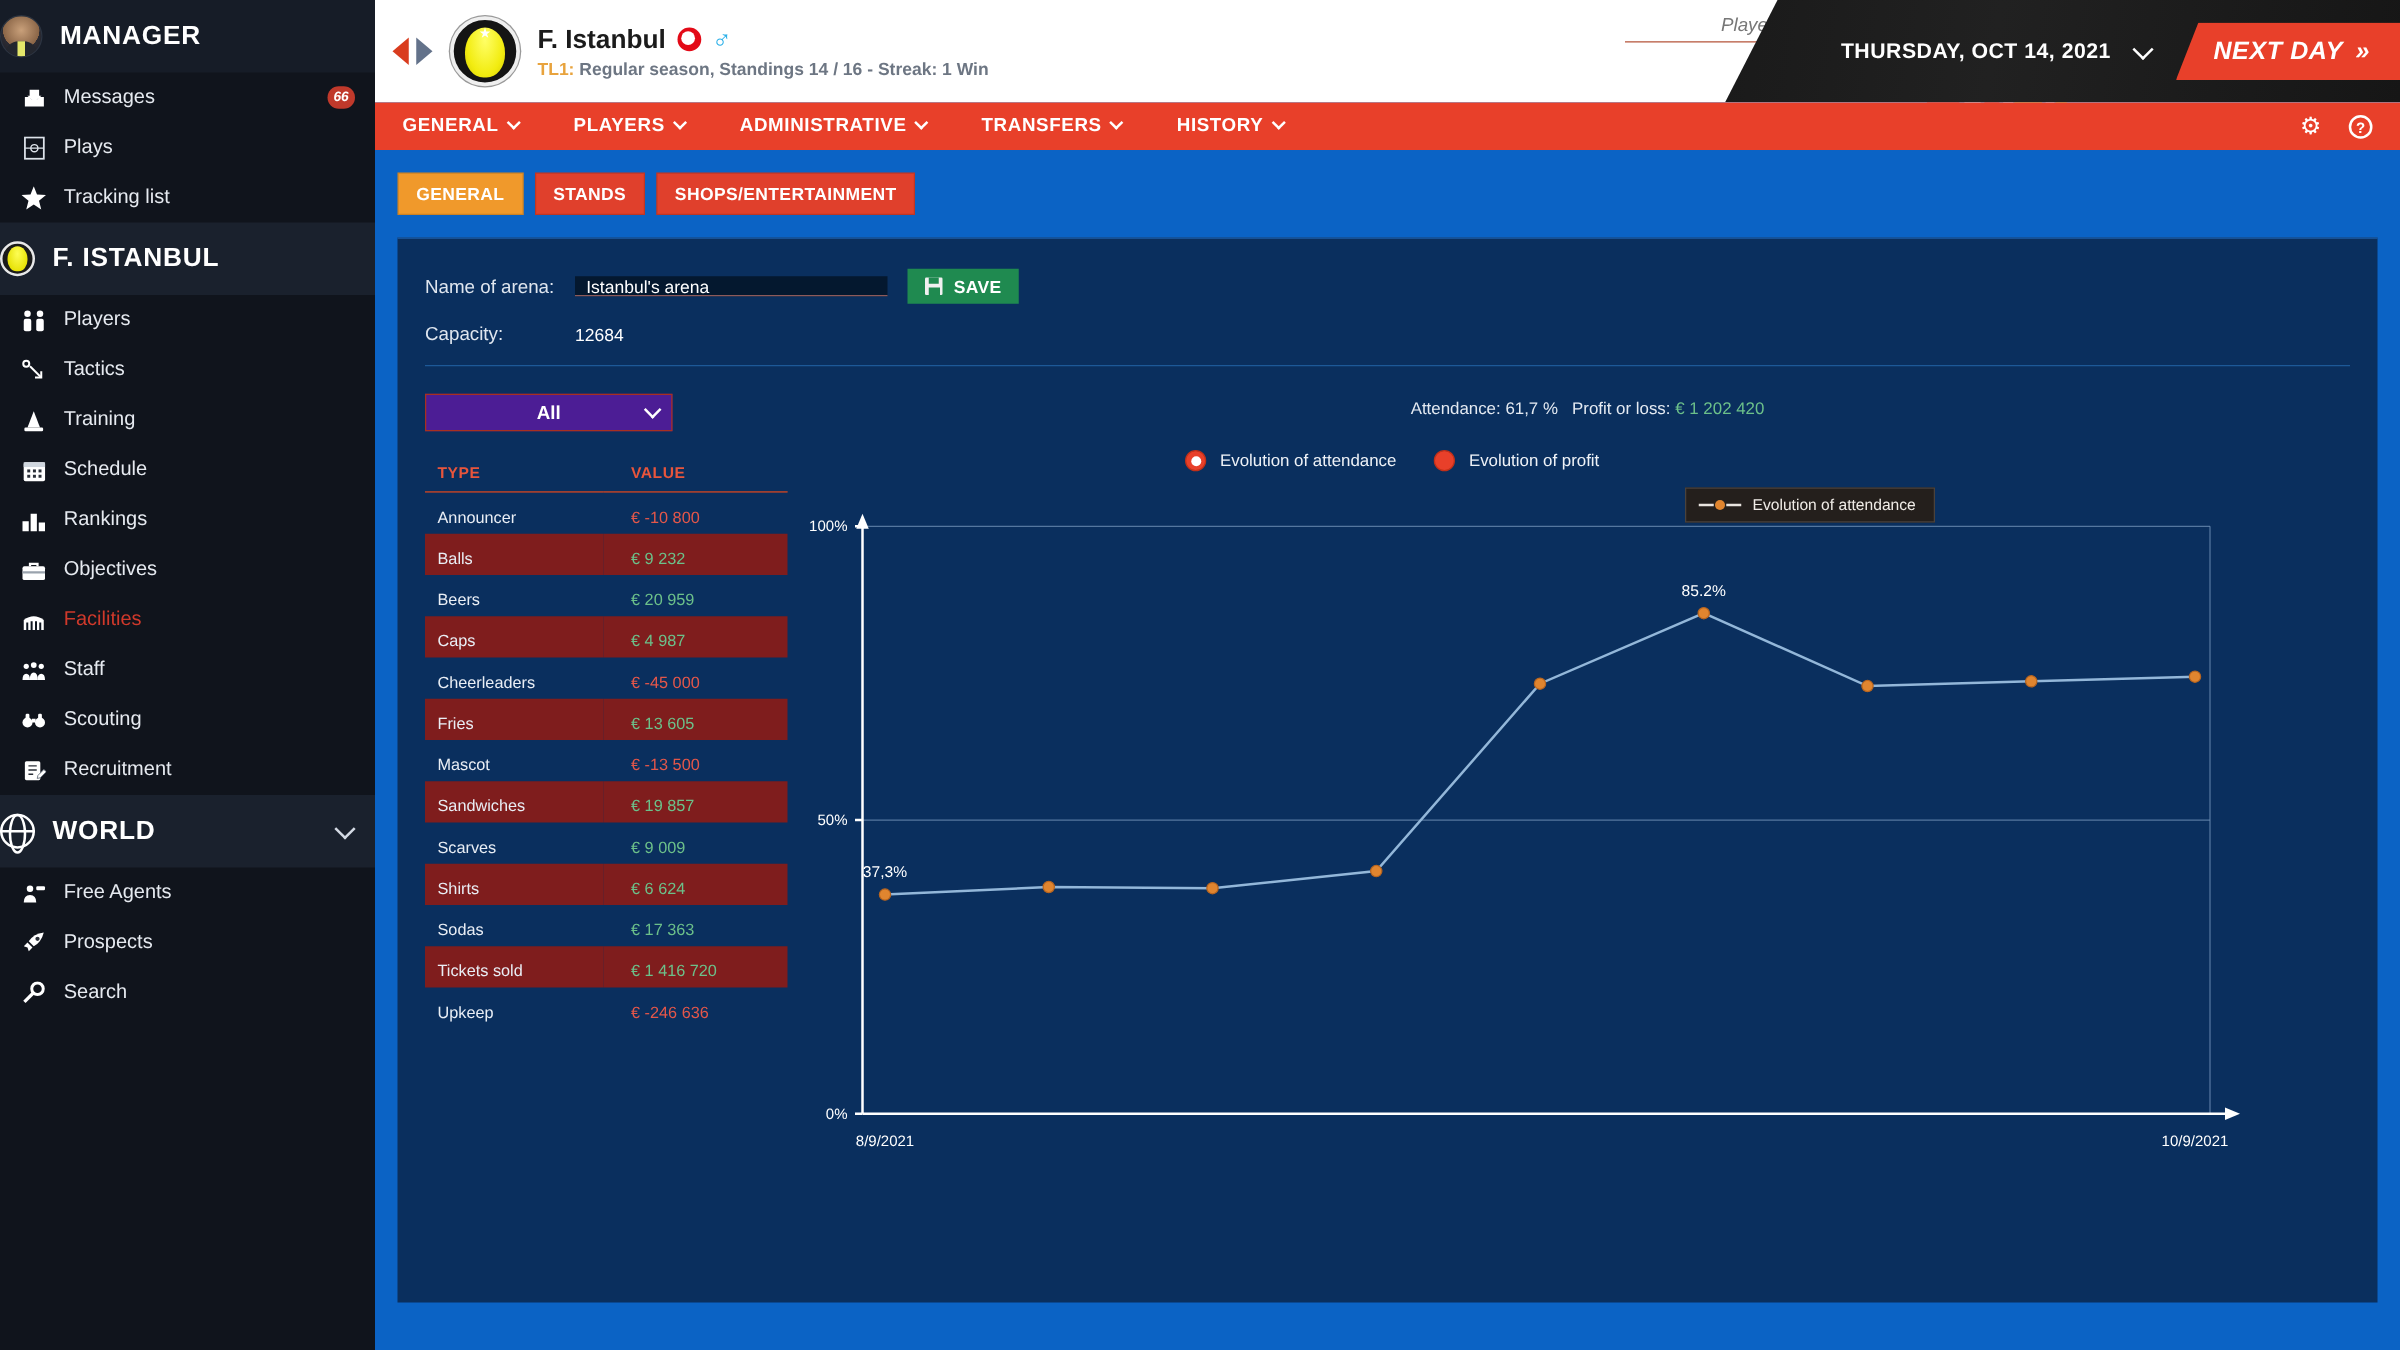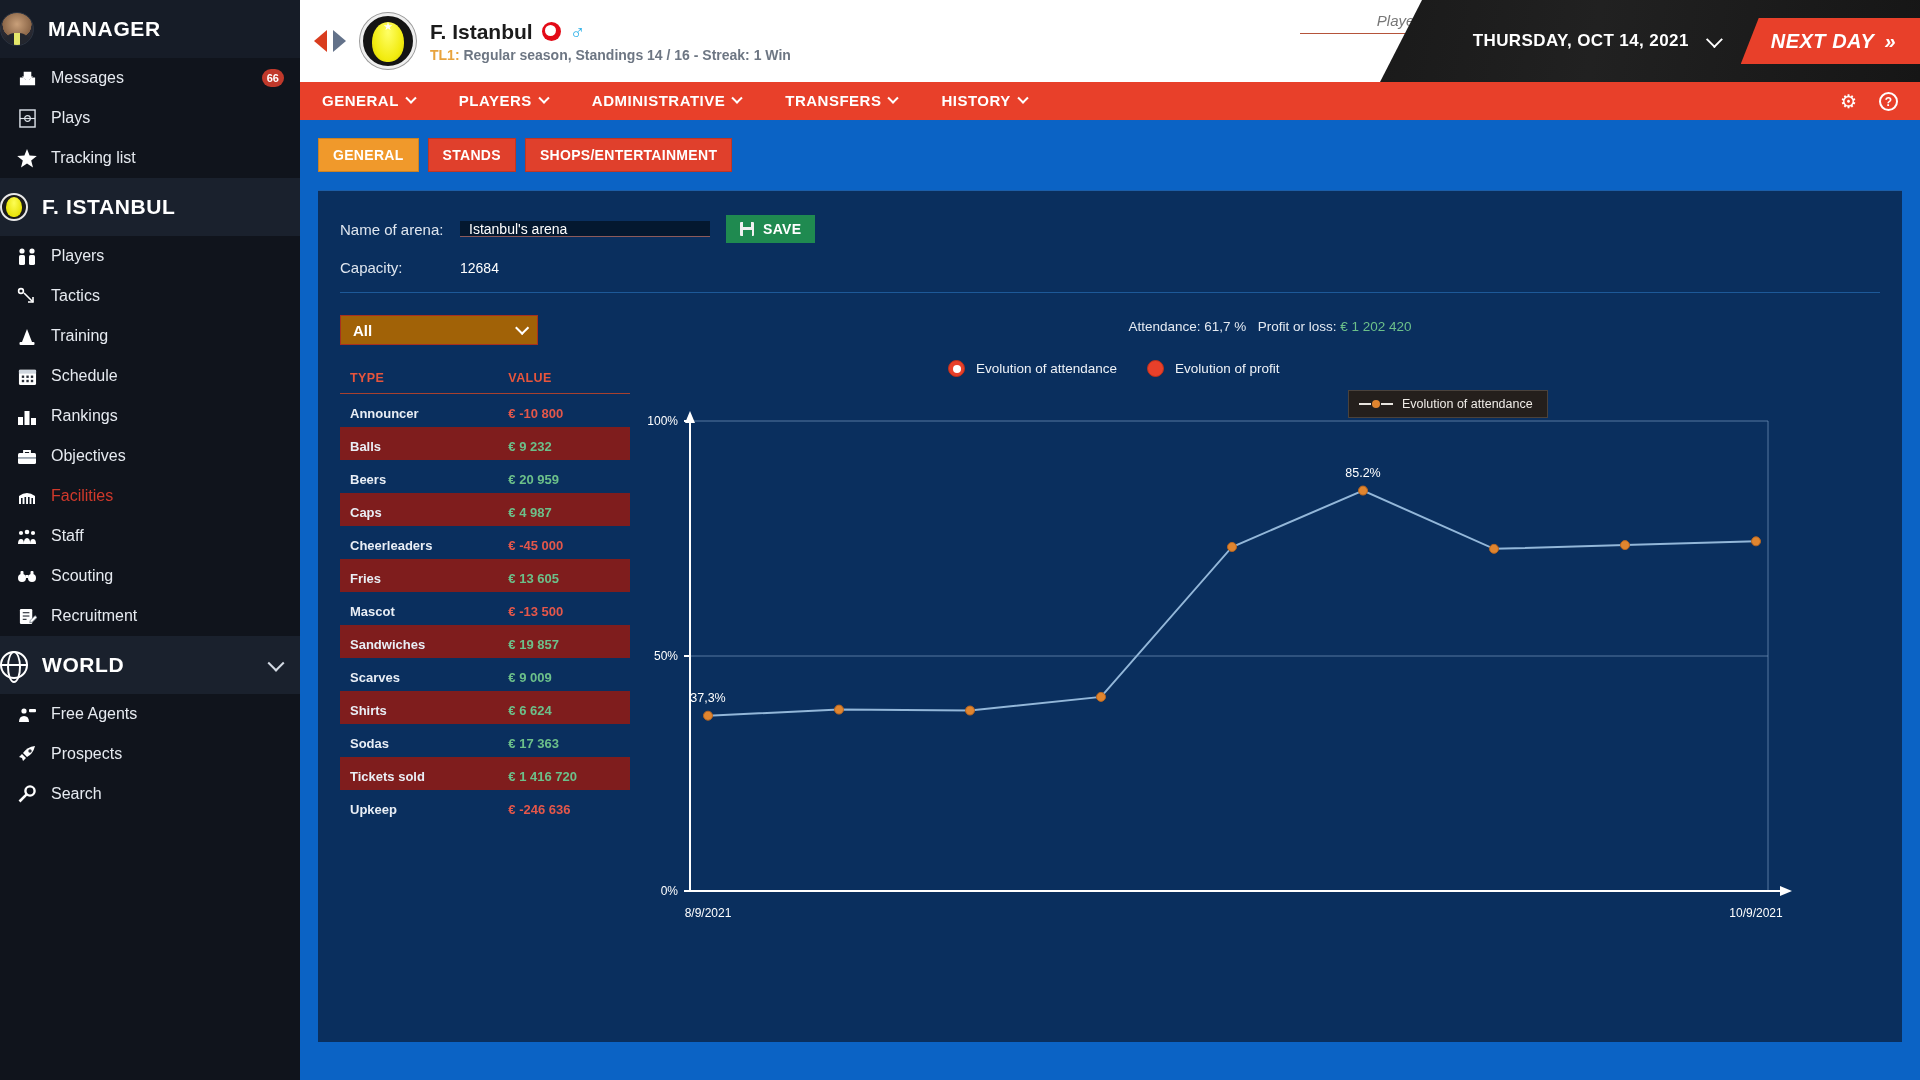--- a/index.html
+++ b/index.html
@@ -73,21 +73,21 @@
   .side-item {
     display: flex; align-items: center; gap: 13px;
     height: 40px; padding: 0 16px; cursor: pointer;
     color: #e6eaf0; font-size: 16px;
   }
   .side-item .ic { width: 22px; height: 22px; flex-shrink: 0; display:flex; align-items:center; justify-content:center; font-size:16px; }
   .side-item.active .lbl { color: #d0392b; }
   .badge-count {
     margin-left: auto; background: #c0392b; color: #fff;
     font-size: 11px; font-weight: bold; border-radius: 9px;
-    min-width: 20px; height: 18px; line-height: 18px; text-align: center; padding: 0 5px;
+    min-width: 20px; height: 18px; line-height: 18px; text-align: center; padding: 0 5px; font-style: italic;
   }
 
   
   .main { flex: 1; height: 1080px; position: relative; background: #0b63c5; }
 
   .topbar {
     height: 82px; background: #ffffff; position: relative; overflow: hidden;
     display: flex; align-items: center;
   }
   .arrow {
@@ -211,32 +211,33 @@
   }
   .floppy::before{ content:''; position:absolute; left:3px; top:0; width:8px; height:5px; background:#1f8a50; }
   .floppy::after{ content:''; position:absolute; left:2.5px; bottom:0; width:9px; height:6px; background:#1f8a50; }
   .cap-val { color: #ffffff; font-size: 14px; }
 
   .divider { height: 1px; background: #1d5998; margin: 14px 22px 0 22px; }
 
   .lower { display: flex; padding: 22px 0 0 22px; }
   .left-col { width: 290px; flex-shrink: 0; }
   .select-all {
-    width: 198px; height: 30px; background: #a16207; color: #fff; font-size: 15px; font-weight: bold;
+    width: 198px; height: 30px; background: #4c1d95; color: #fff; font-size: 15px; font-weight: bold;
     display: flex; align-items: center; padding: 0 12px; position: relative; cursor: pointer;
     border: 1px solid #a8301f;
+    justify-content: center;
   }
   .select-all .chev { position: absolute; right: 12px; width: 10px; height: 10px; border-right: 2px solid #fff; border-bottom: 2px solid #fff; transform: rotate(45deg) translateY(-3px); }
 
   .tbl { margin-top: 26px; width: 290px; border-collapse: collapse; }
   .tbl th {
     text-align: left; color: #e8553c; font-size: 12.5px; font-weight: bold; letter-spacing: .4px;
     padding: 0 0 8px 10px; border-bottom: 1px solid #a8412e;
   }
-  .tbl td { font-size: 13px; padding: 12px 0 6px 10px; color: #e9eef5; font-weight: bold; }
+  .tbl td { font-size: 13px; padding: 12px 0 6px 10px; color: #e9eef5; }
   .tbl tr.alt td { background: #7f1d1d; }
   .tbl td.val { color: #6cc08a; }
   .tbl td.val.neg { color: #e4574a; }
   .tbl th.c2, .tbl td.c2 { padding-left: 22px; }
 
   
   .chart-col { flex: 1; position: relative; padding-left: 8px; }
   .chart-stats { text-align: center; color: #e4eaf2; font-size: 13.5px; padding-top: 4px; }
   .chart-stats .money { color: #6cc08a; }
   .radio-row { display: flex; gap: 30px; justify-content: flex-start; margin: 26px 0 0 310px; }

